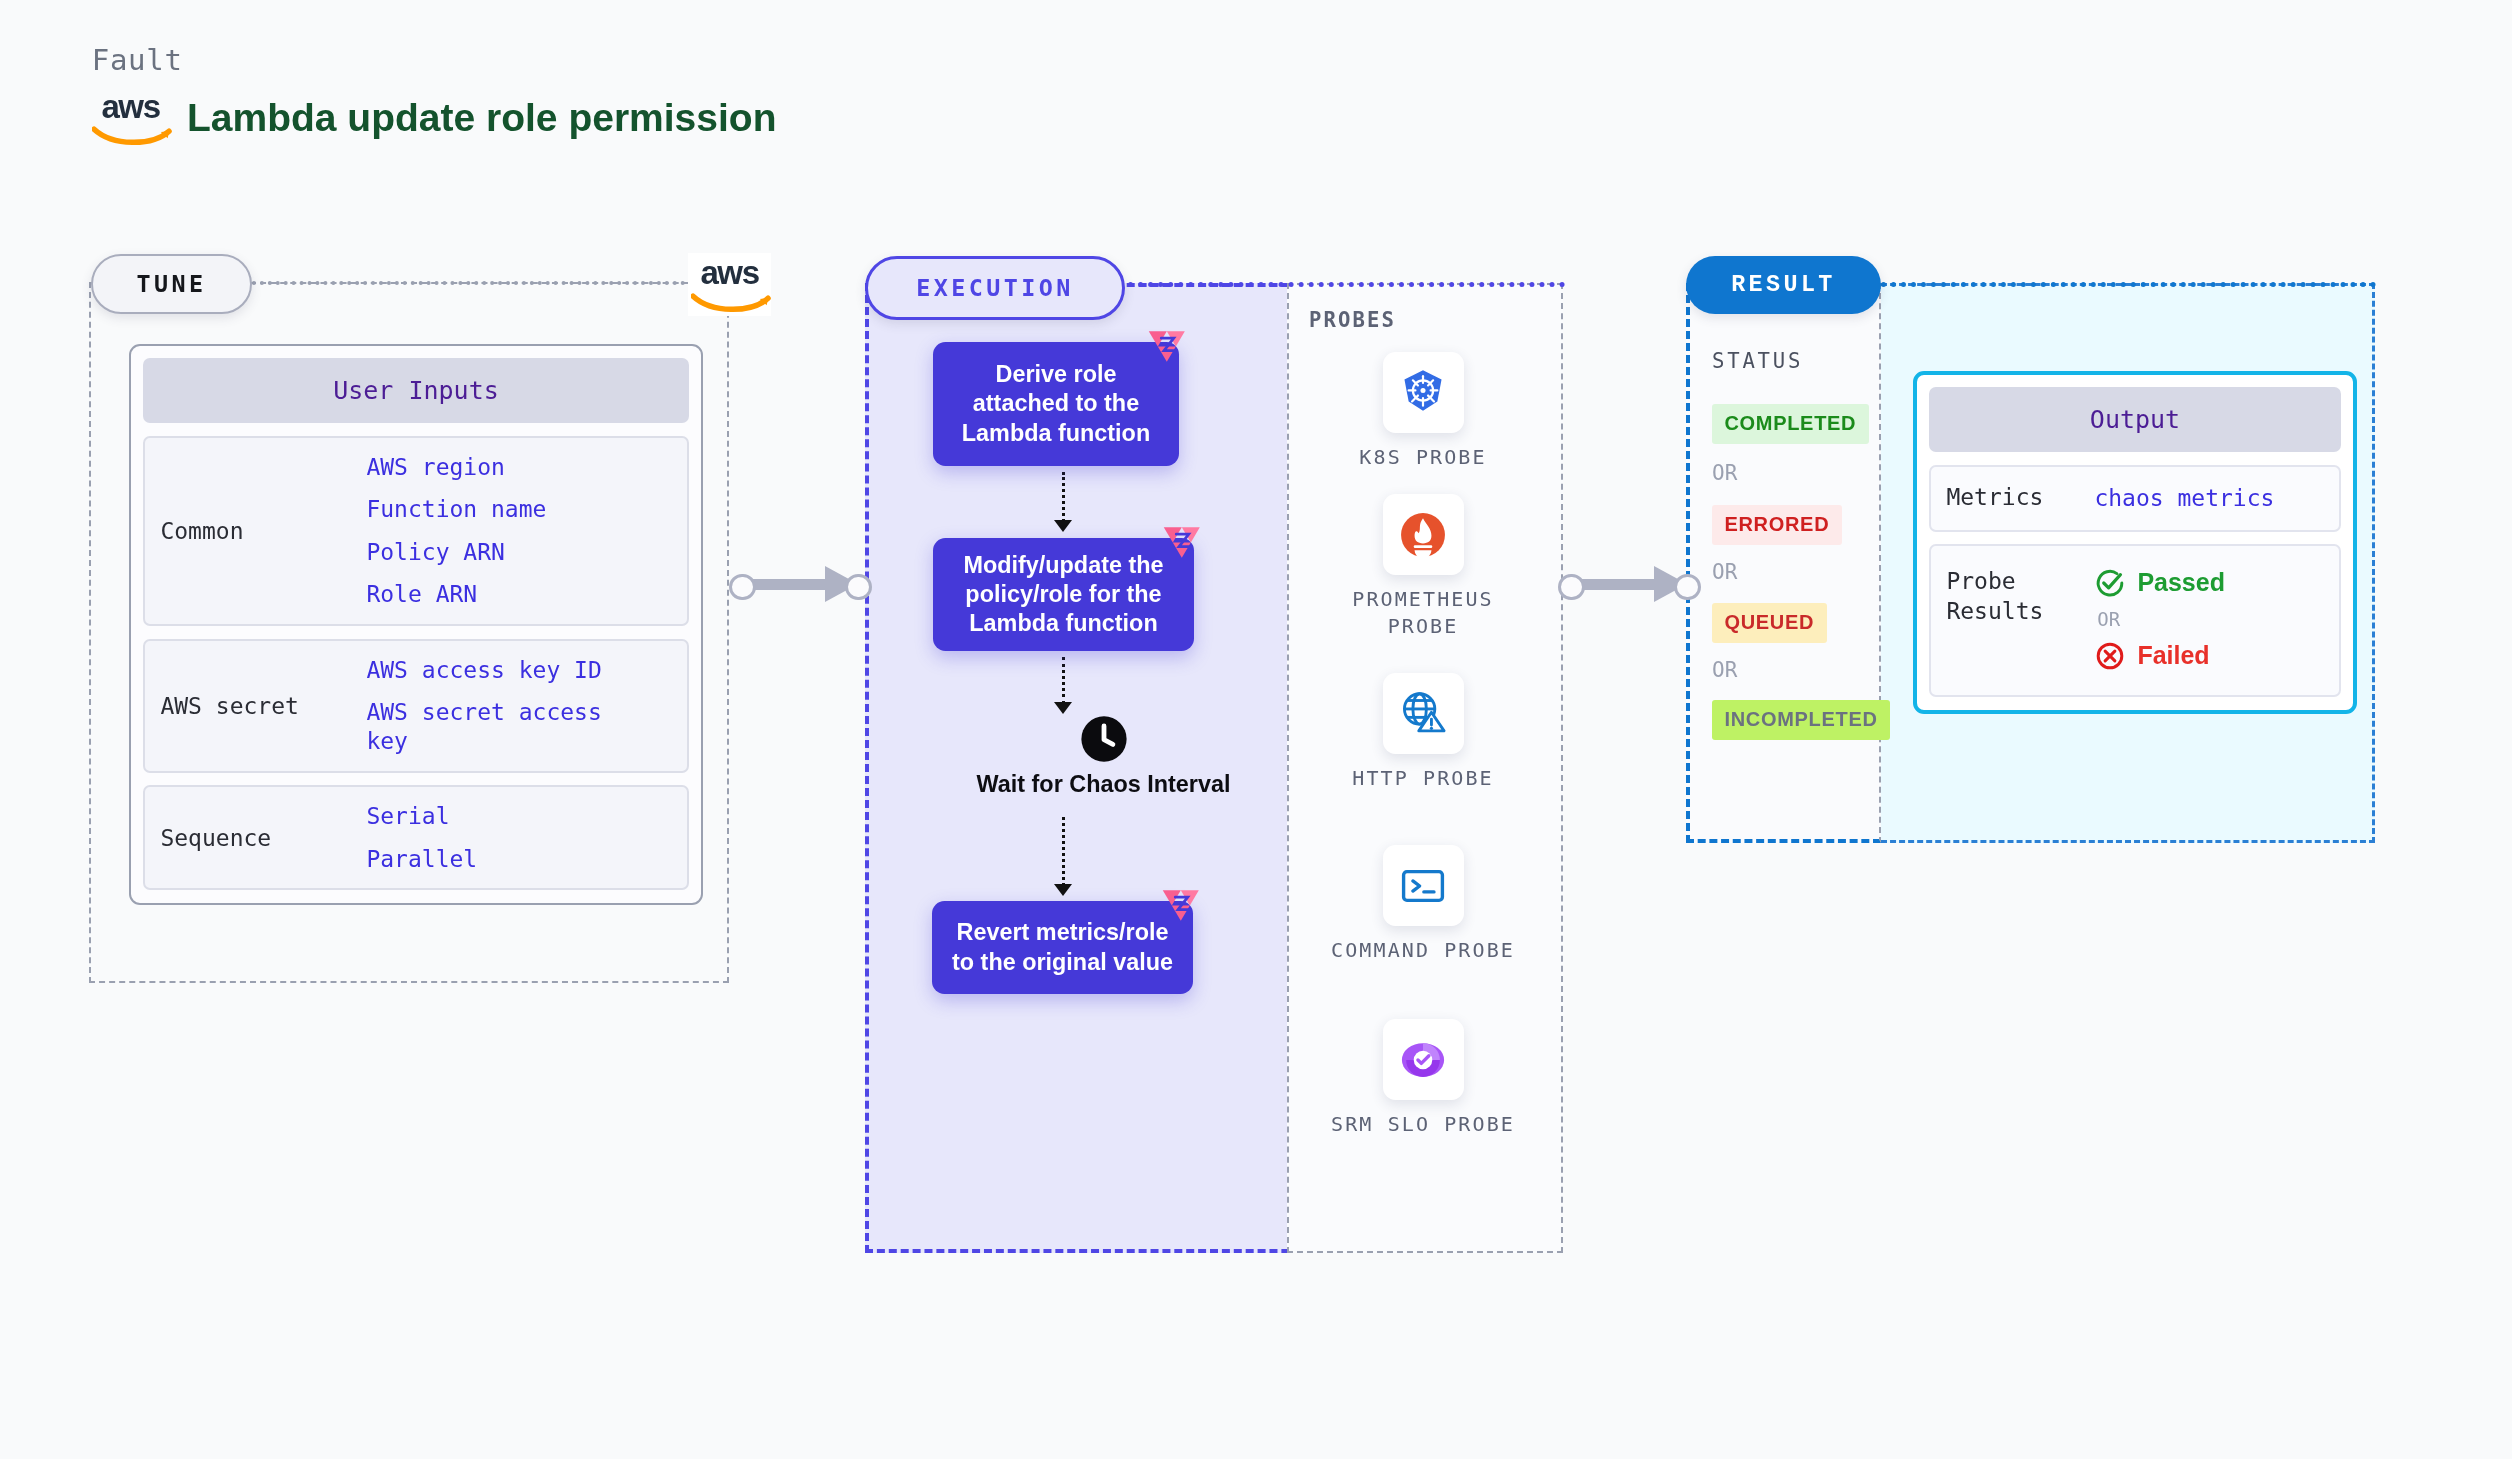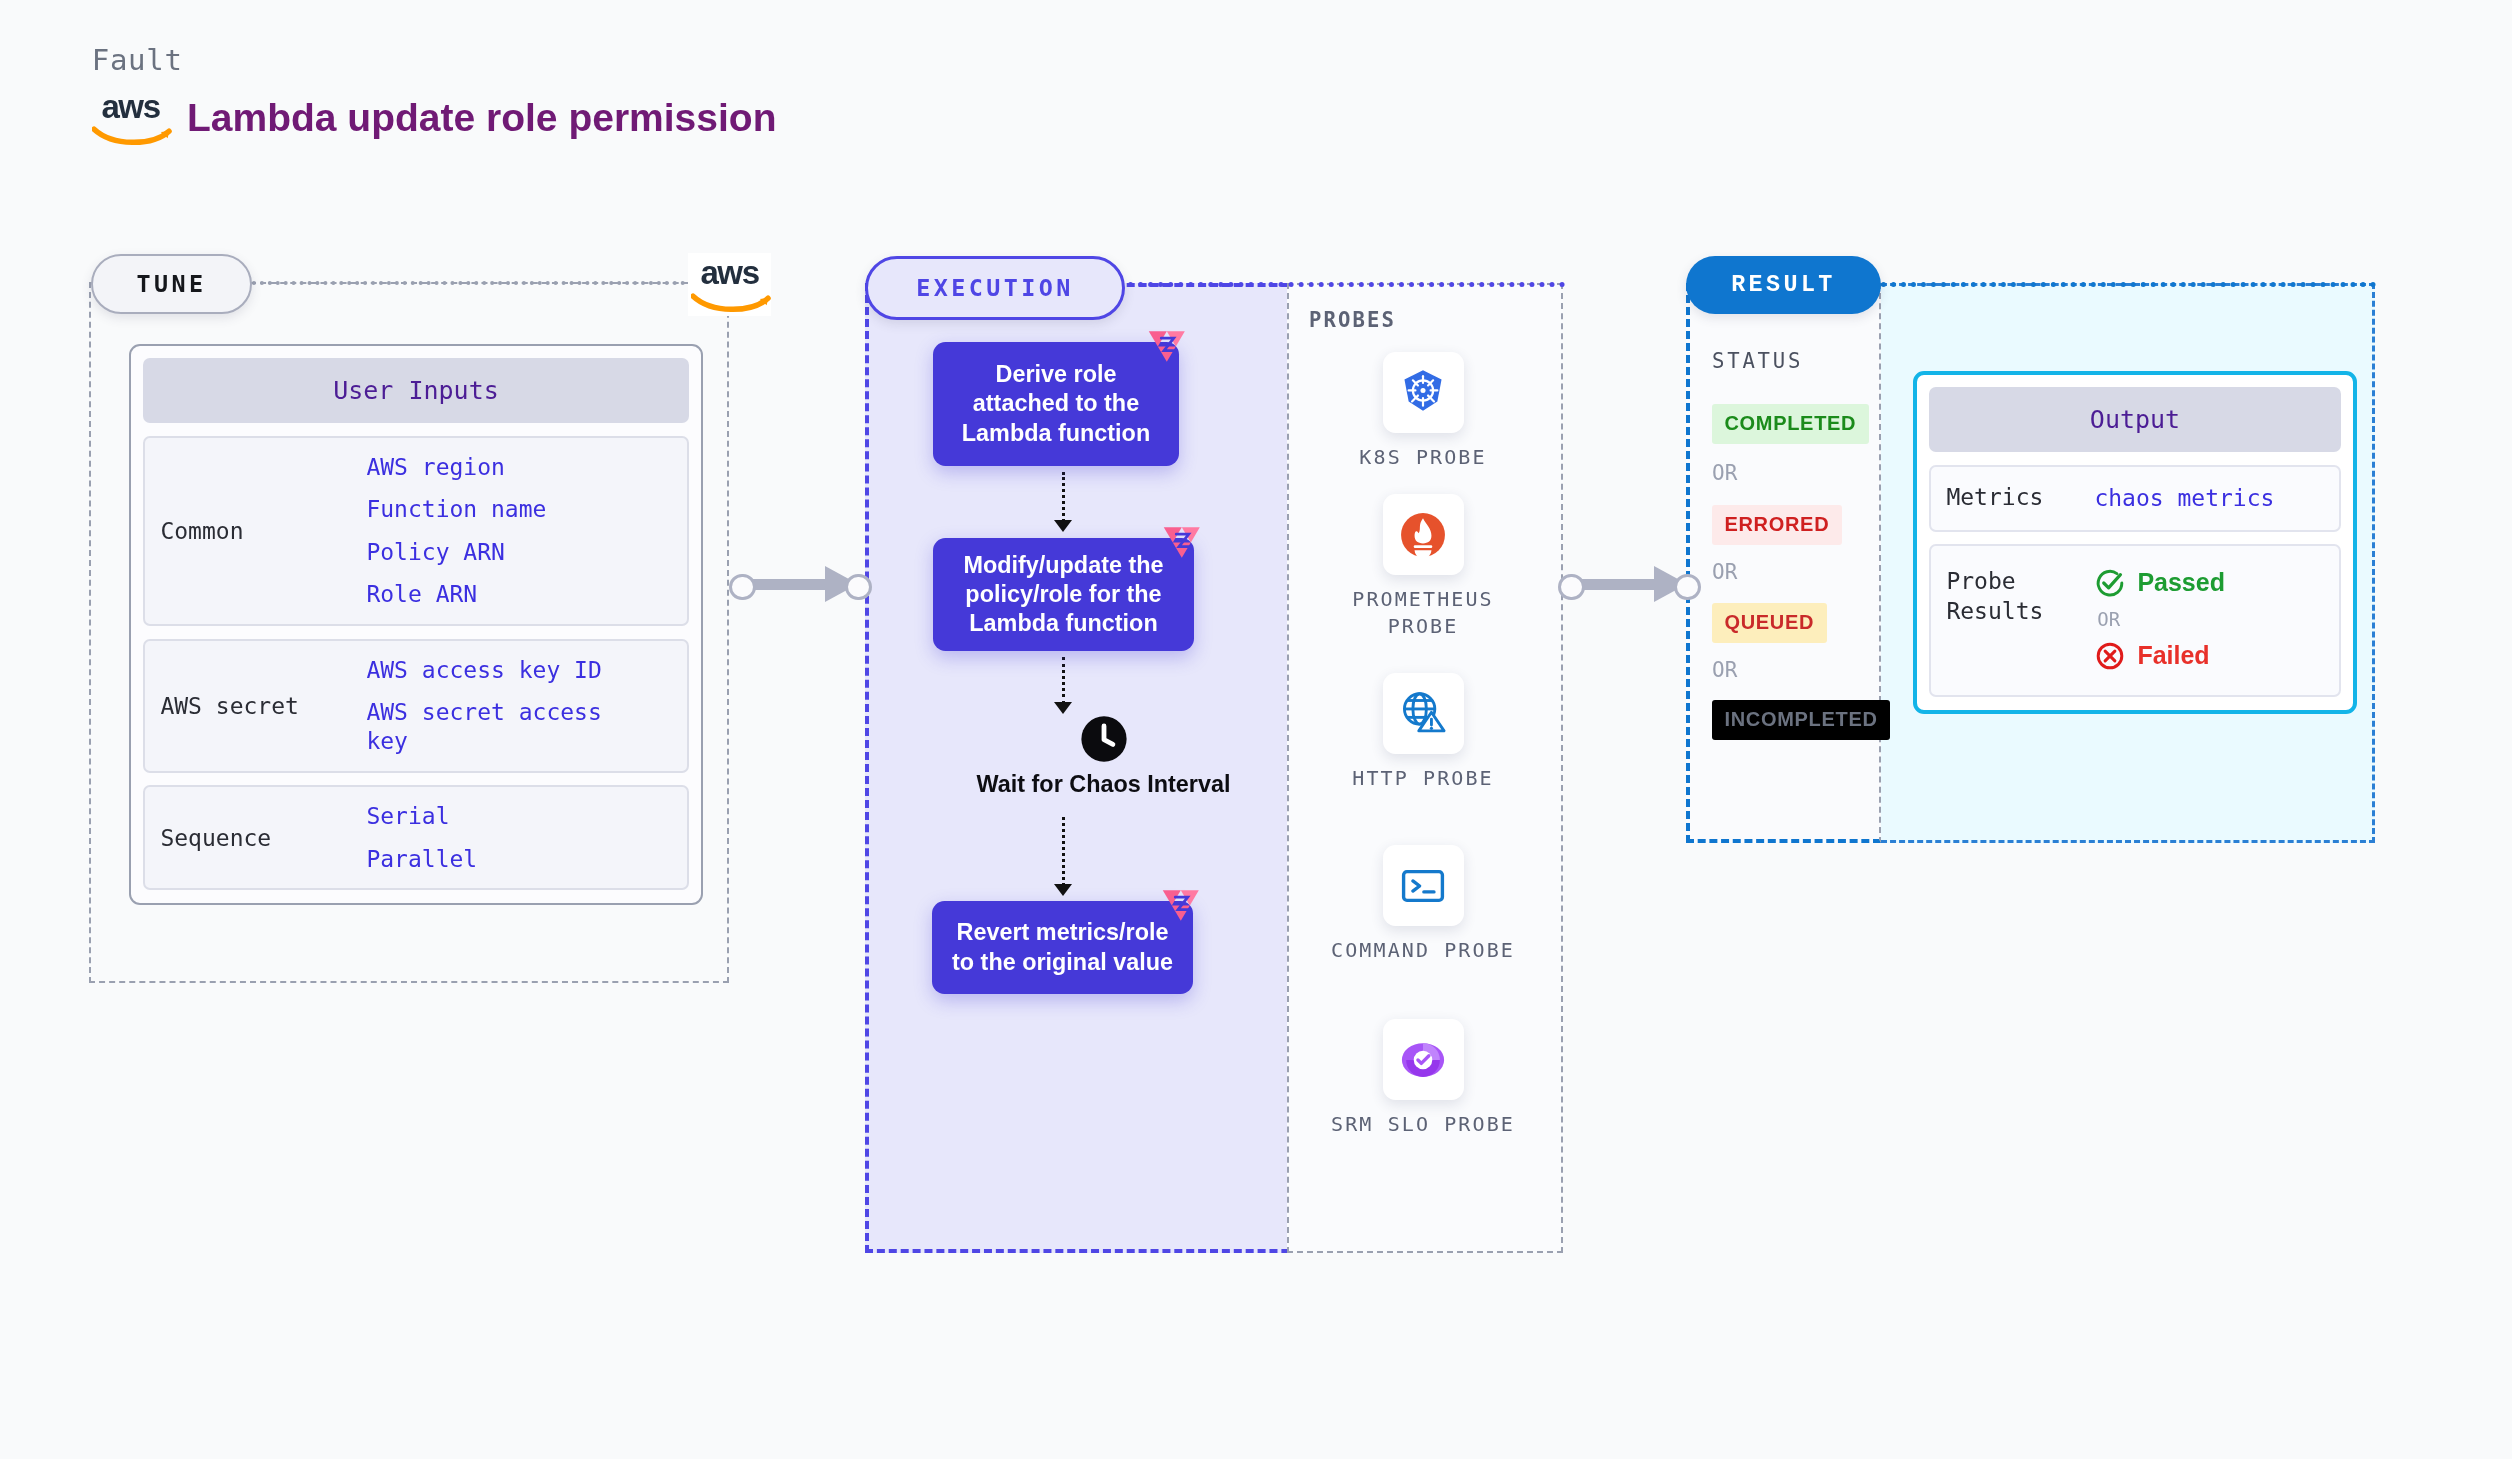--- a/index.html
+++ b/index.html
@@ -22,21 +22,21 @@
     font-size: 29px;
     color: #6b7280;
     letter-spacing: 0.7px;
     margin-left: 2.8px;
   }
   #header-row { display: flex; align-items: center; margin-top: 9.6px; }
   #aws-logo-head { width: 83px; height: 63px; position: relative; flex: none; }
   #page-title {
     font-size: 39px;
     font-weight: bold;
-    color: #701a75;
+    color: #14532d;
     margin-left: 15px;
     white-space: nowrap;
   }
 
   
   .stage-badge {
     position: absolute;
     display: flex; align-items: center; justify-content: center;
     border-radius: 687px;
     font-size: 23.4px;
@@ -463,21 +463,21 @@
 
 <div class="status-chip" style="top:404px; background:#dcf6dc; color:#1b8b1b;">COMPLETED</div>
 <div class="or-text" style="top:461px;">OR</div>
 
 <div class="status-chip" style="top:505px; background:#fdeaea; color:#cf2020;">ERRORED</div>
 <div class="or-text" style="top:560px;">OR</div>
 
 <div class="status-chip" style="top:603px; background:#fdeebc; color:#c92a2a;">QUEUED</div>
 <div class="or-text" style="top:658px;">OR</div>
 
-<div class="status-chip" style="top:700px; background:#000000; color:#6b7280;">INCOMPLETED</div>
+<div class="status-chip" style="top:700px; background:#bef264; color:#6b7280;">INCOMPLETED</div>
 
 <div id="card-output">
   <div class="card-head">Output</div>
 
   <div class="out-row">
     <div class="out-label">Metrics</div>
     <div class="out-metric-value">chaos metrics</div>
   </div>
 
   <div class="out-row" style="align-items:flex-start; padding-top:20.6px; padding-bottom:23.4px;">

